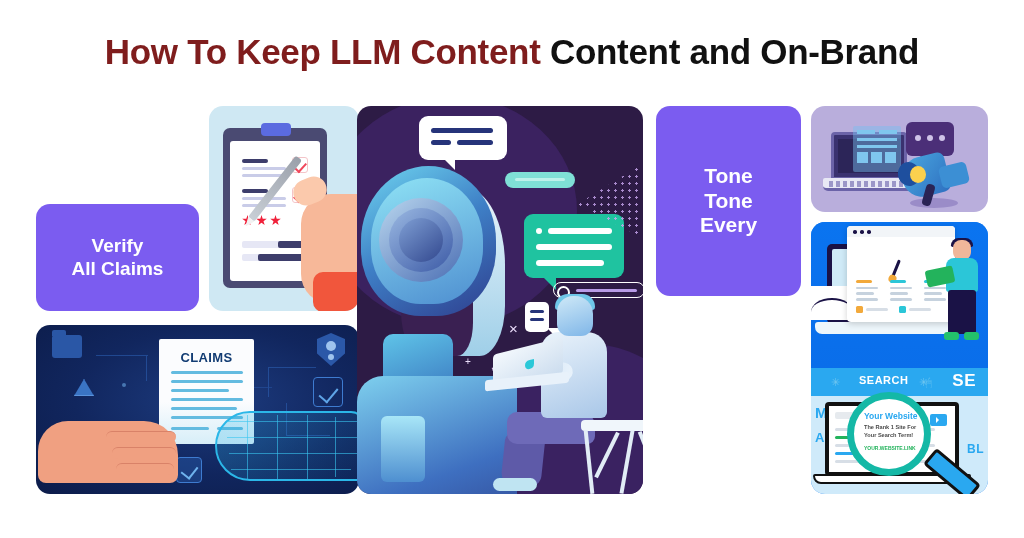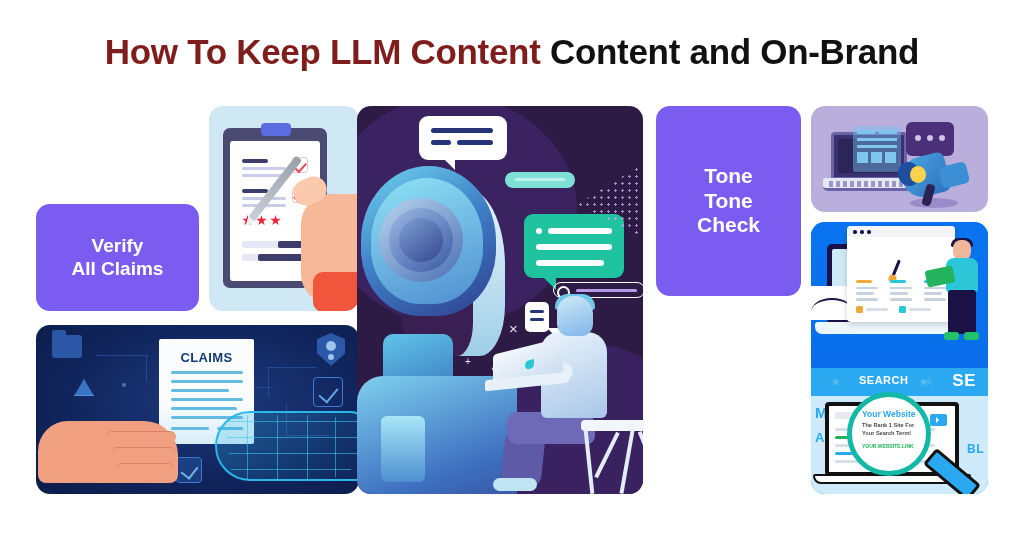--- a/index.html
+++ b/index.html
@@ -276,21 +276,21 @@
   .sb-word.onblue { color:#ffffff; }
   .sb-lap { position:absolute; left:6px; top:34px; width:150px; height:86px; }
   .sb-lid { position:absolute; left:8px; top:0; width:134px; height:74px; background:#111111; border-radius:4px; }
   .sb-lid-in { position:absolute; inset:4px; background:#ffffff; }
   .sb-base { position:absolute; left:-4px; top:72px; width:158px; height:10px;
              background:#ffffff; border:2px solid #111; border-radius:2px 2px 8px 8px; }
   .sb-row { position:absolute; height:3px; border-radius:2px; }
   .sb-play { position:absolute; right:8px; top:8px; width:17px; height:12px; background:#2AA8F0; border-radius:2px; }
   .sb-play:after { content:""; position:absolute; left:6px; top:3px; border:3px solid transparent; border-left-color:#fff; }
   .magnifier { position:absolute; left:36px; top:24px; width:84px; height:84px;
-               border:5px solid #14b8a6; border-radius:50%; background:#ffffff; }
+               border:7px solid #14b8a6; border-radius:50%; background:#ffffff; }
   .mag-handle { position:absolute; left:112px; top:96px; width:58px; height:21px;
                 background:#2AA8F0; border:3px solid #111; border-radius:4px; transform:rotate(40deg); }
   .mag-title { position:absolute; left:10px; top:12px; font-size:8.5px; font-weight:bold; color:#2AA8F0; }
   .mag-desc { position:absolute; left:10px; top:24px; font-size:5.6px; font-weight:bold; color:#4A4A4A; line-height:1.5; }
   .mag-link { position:absolute; left:10px; top:46px; font-size:5px; font-weight:bold; color:#23B35C; }
   .sb-icon { position:absolute; color:#6FC6F0; font-size:11px; }
 </style>
 </head>
 <body>
 
@@ -465,21 +465,21 @@
         <div class="st-leg" style="left:24px;height:50px;transform:rotate(26deg);"></div>
         <div class="st-leg" style="left:66px;height:50px;transform:rotate(-22deg);"></div>
       </div>
     </div>
   </div>
 
   <div class="card purple-card" id="card-brand">
     <div>
       <div>Tone</div>
       <div>Tone</div>
-      <div>Check</div>
+      <div>Every</div>
     </div>
   </div>
 
 
   <div class="card" id="card-megaphone">
     <div class="mp-laptop">
       <div class="mp-lid">
           <div class="mp-screen-in"></div>
         </div>
       <div class="mp-ov">

